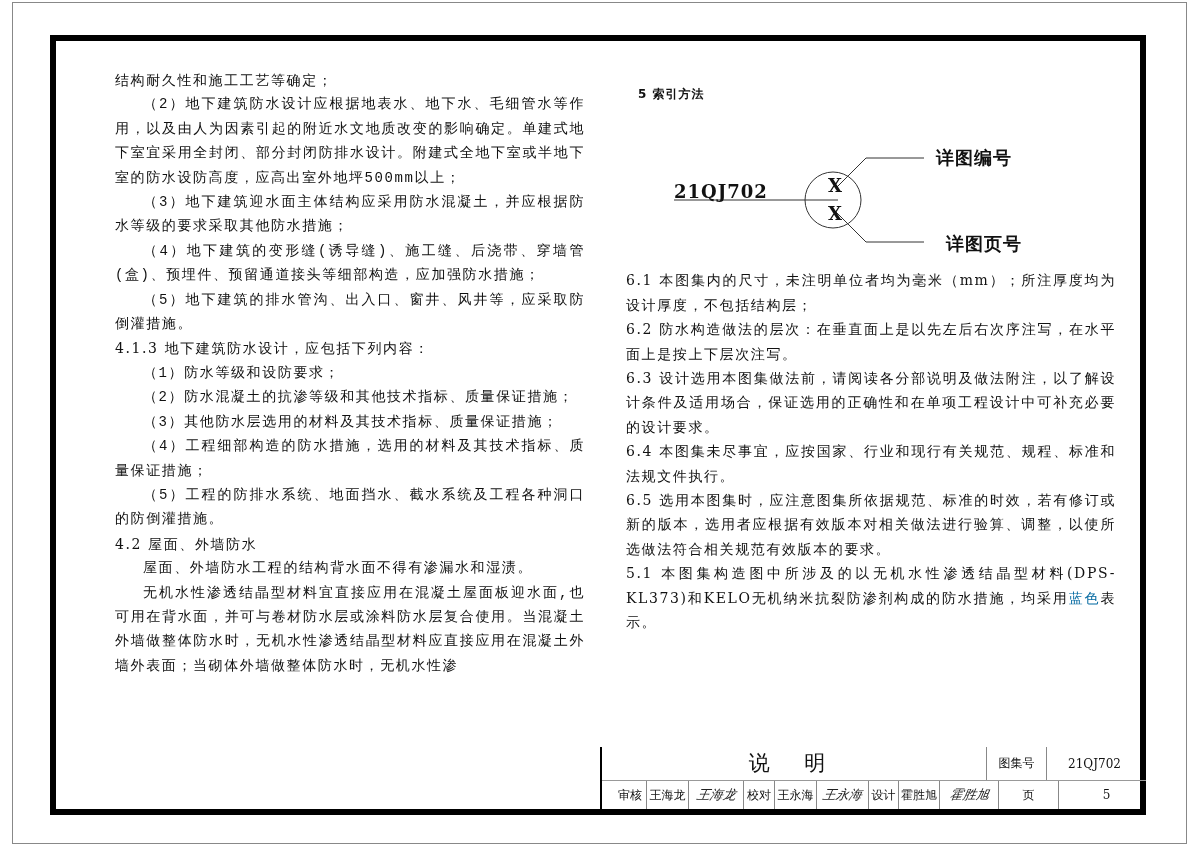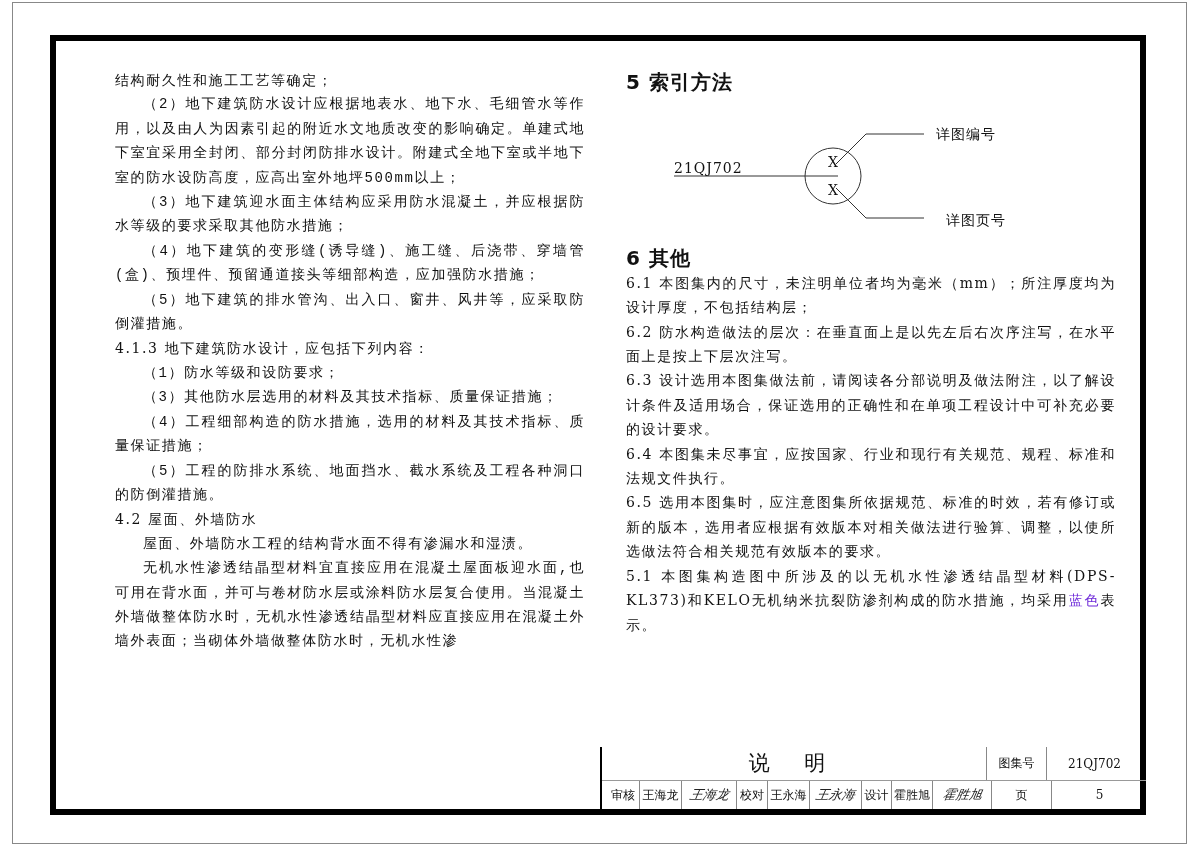--- a/index.html
+++ b/index.html
@@ -7,31 +7,31 @@
          font-family: "DejaVu Serif", "Liberation Serif", serif; color: #111; }
   .outer-frame { position: absolute; left: 12px; top: 2px; width: 1175px; height: 842px;
                  border-left: 1px solid #888; border-top: 1px solid #888; border-right: 1px solid #888; border-bottom: 1px solid #888; box-sizing: border-box; }
   .inner-frame { position: absolute; left: 50px; top: 35px; width: 1096px; height: 780px;
                  border: 6px solid #000; box-sizing: border-box; }
   .col { position: absolute; font-size: 14px; line-height: 24.4px; letter-spacing: 1.6px; }
   .col-left { left: 115px; top: 68px; width: 470px; }
   .col-right { left: 626px; top: 70px; width: 490px; }
   .p { margin: 0; text-align: justify; text-align-last: left; }
   .indent { text-indent: 2em; font-family: Liberation Mono, monospace; }
-  .h2 { font-family: "DejaVu Sans", "Liberation Sans", sans-serif; font-size: 20px; font-weight: 600;
-        letter-spacing: 1px; margin: 0; }
-  .blue { color: #6d28d9; }
+  .h2 { font-family: "DejaVu Sans", "Liberation Sans", sans-serif; font-size: 12px; font-weight: 600;
+        letter-spacing: 1px; margin: 12px; }
+  .blue { color: #0369a1; }
   .diagram { position: relative; width: 490px; height: 150px; }
   .diagram svg { position: absolute; left: 0; top: 0; }
-  .diag-text { font-size: 14px; letter-spacing: 1px; }
+  .diag-text { font-size: 18px; letter-spacing: 1px; font-weight: bold; }
   
   .title-block { position: absolute; left: 600px; top: 747px; width: 546px; height: 68px;
                  border-left: 2px solid #000; box-sizing: border-box; }
   .tb-row1 { position: absolute; left: 0; top: 0; height: 33px; width: 100%; border-bottom: 1px solid #999; }
-  .tb-row2 { position: absolute; left: 5px; top: 34px; height: 28px; width: 100%; }
+  .tb-row2 { position: absolute; left: 12px; top: 34px; height: 28px; width: 100%; }
   .tb-title { position: absolute; left: 0; top: 0; width: 384px; height: 33px; text-align: center;
               font-family: "DejaVu Sans", "Liberation Sans", sans-serif; font-size: 21px; line-height: 33px; letter-spacing: 14px; }
   .tb-cell { position: absolute; top: 0; height: 100%; border-left: 1px solid #888; box-sizing: border-box;
              text-align: center; font-size: 12px; display: flex; align-items: center; justify-content: center; }
   .tb-cell.first { border-left: none; }
   .sig { font-family: "DejaVu Serif", serif; font-style: italic; font-size: 13px; color: #222; transform: skewX(-10deg); }
 </style>
 </head>
 <body>
 
@@ -39,20 +39,21 @@
 <div class="inner-frame"></div>
 
 <div class="col col-left">
   <p class="p">结构耐久性和施工工艺等确定；</p>
   <p class="p indent">（2）地下建筑防水设计应根据地表水、地下水、毛细管水等作用，以及由人为因素引起的附近水文地质改变的影响确定。单建式地下室宜采用全封闭、部分封闭防排水设计。附建式全地下室或半地下室的防水设防高度，应高出室外地坪500mm以上；</p>
   <p class="p indent">（3）地下建筑迎水面主体结构应采用防水混凝土，并应根据防水等级的要求采取其他防水措施；</p>
   <p class="p indent">（4）地下建筑的变形缝(诱导缝)、施工缝、后浇带、穿墙管(盒)、预埋件、预留通道接头等细部构造，应加强防水措施；</p>
   <p class="p indent">（5）地下建筑的排水管沟、出入口、窗井、风井等，应采取防倒灌措施。</p>
   <p class="p">4.1.3  地下建筑防水设计，应包括下列内容：</p>
   <p class="p indent">（1）防水等级和设防要求；</p>
+  <p class="p indent">（2）防水混凝土的抗渗等级和其他技术指标、质量保证措施；</p>
   <p class="p indent">（3）其他防水层选用的材料及其技术指标、质量保证措施；</p>
   <p class="p indent">（4）工程细部构造的防水措施，选用的材料及其技术指标、质量保证措施；</p>
   <p class="p indent">（5）工程的防排水系统、地面挡水、截水系统及工程各种洞口的防倒灌措施。</p>
   <p class="p">4.2 屋面、外墙防水</p>
   <p class="p indent">屋面、外墙防水工程的结构背水面不得有渗漏水和湿渍。</p>
   <p class="p indent">无机水性渗透结晶型材料宜直接应用在混凝土屋面板迎水面,也可用在背水面，并可与卷材防水层或涂料防水层复合使用。当混凝土外墙做整体防水时，无机水性渗透结晶型材料应直接应用在混凝土外墙外表面；当砌体外墙做整体防水时，无机水性渗</p>
 </div>
 
 <div class="col col-right">
   <p class="h2">5 索引方法</p>
@@ -67,21 +68,20 @@
       <line x1="210" y1="94" x2="240" y2="124" stroke="#333" stroke-width="1"></line>
       <line x1="240" y1="124" x2="298" y2="124" stroke="#333" stroke-width="1"></line>
     </svg>
     <span class="diag-text" style="position:absolute;left:48px;top:62px;">21QJ702</span>
     <span class="diag-text" style="position:absolute;left:202px;top:56px;">X</span>
     <span class="diag-text" style="position:absolute;left:202px;top:84px;">X</span>
     <span class="diag-text" style="position:absolute;left:310px;top:28px;">详图编号</span>
     <span class="diag-text" style="position:absolute;left:320px;top:114px;">详图页号</span>
   </div>
 
-  <p class="h2" style="margin-top:2px;">6 其他</p>
   <p class="p">6.1 本图集内的尺寸，未注明单位者均为毫米（mm）；所注厚度均为设计厚度，不包括结构层；</p>
   <p class="p">6.2 防水构造做法的层次：在垂直面上是以先左后右次序注写，在水平面上是按上下层次注写。</p>
   <p class="p">6.3 设计选用本图集做法前，请阅读各分部说明及做法附注，以了解设计条件及适用场合，保证选用的正确性和在单项工程设计中可补充必要的设计要求。</p>
   <p class="p">6.4 本图集未尽事宜，应按国家、行业和现行有关规范、规程、标准和法规文件执行。</p>
   <p class="p">6.5 选用本图集时，应注意图集所依据规范、标准的时效，若有修订或新的版本，选用者应根据有效版本对相关做法进行验算、调整，以使所选做法符合相关规范有效版本的要求。</p>
   <p class="p"><span>5.1 本图集构造图中所涉及的以无机水性渗透结晶型材料(DPS-KL373)和KELO无机纳米抗裂防渗剂构成的防水措施，均采用</span><span class="blue">蓝色</span><span>表示。</span></p>
 </div>
 
 <div class="title-block">
   <div class="tb-row1">

